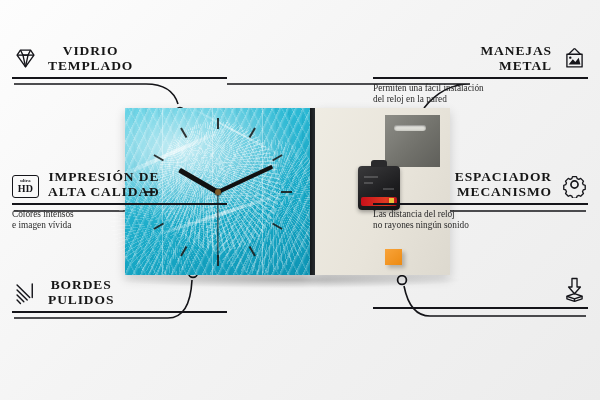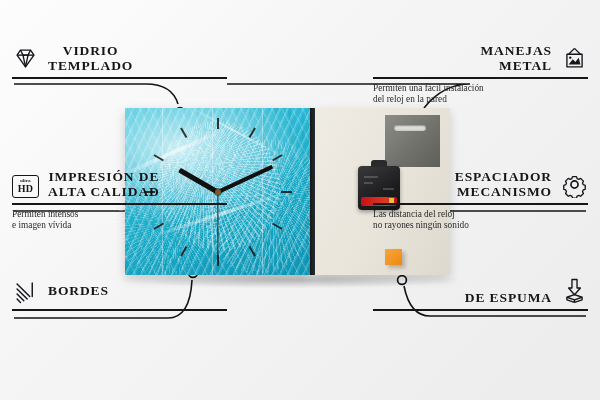--- a/index.html
+++ b/index.html
@@ -215,40 +215,41 @@
           <span class="h">HD</span>
         </span>
       </span>
       <span class="title">
         <span>IMPRESIÓN DE</span><br>
         <span>ALTA CALIDAD</span>
       </span>
     </div>
     <div class="rule"></div>
     <div class="desc">
-      <span>Permiten intensos</span><br>
+      <span>Colores intensos</span><br>
       <span>e imagen vívida</span>
     </div>
   </div>
 
   <div class="feat left" id="f3">
     <div class="head">
       <span class="ico">
         <svg viewBox="0 0 32 32">
             <g fill="none" stroke="#15151a" stroke-width="1.7" stroke-linecap="round">
           <path d="M6 7 L21 22"></path>
               <path d="M6 13 L18 25"></path>
               <path d="M6 19 L14 27"></path>
               <path d="M6 25 L10 29"></path>
           <path d="M24 6 L24 22"></path>
         </g>
           </svg>
       </span>
       <span class="title">
         <span>BORDES</span><br>
+        <span>PULIDOS</span>
       </span>
     </div>
     <div class="rule"></div>
   </div>
 
   <div class="feat right" id="f4">
     <div class="head">
       <span class="title">
         <span>MANEJAS</span><br>
         <span>METAL</span>
@@ -291,21 +292,20 @@
     <div class="desc">
       <span>Las distancia del reloj</span><br>
       <span>no rayones ningún sonido</span>
     </div>
   </div>
 
   <div class="feat right" id="f6">
     <div class="head">
       <span class="title">
         <br>
-        <span>DE ESPUMA</span>
       </span>
       <span class="ico">
         <svg viewBox="0 0 32 32">
             <g fill="none" stroke="#15151a" stroke-width="1.6" stroke-linejoin="round">
           <path d="M13 3 h6 v10 h4 l-7 8 -7-8 h4 z"></path>
           <path d="M7 24 l9-3 9 3 -9 3 z"></path>
           <path d="M7 24 v3 l9 3 v-3"></path>
               <path d="M25 24 v3 l-9 3"></path>
         </g>
           </svg>

